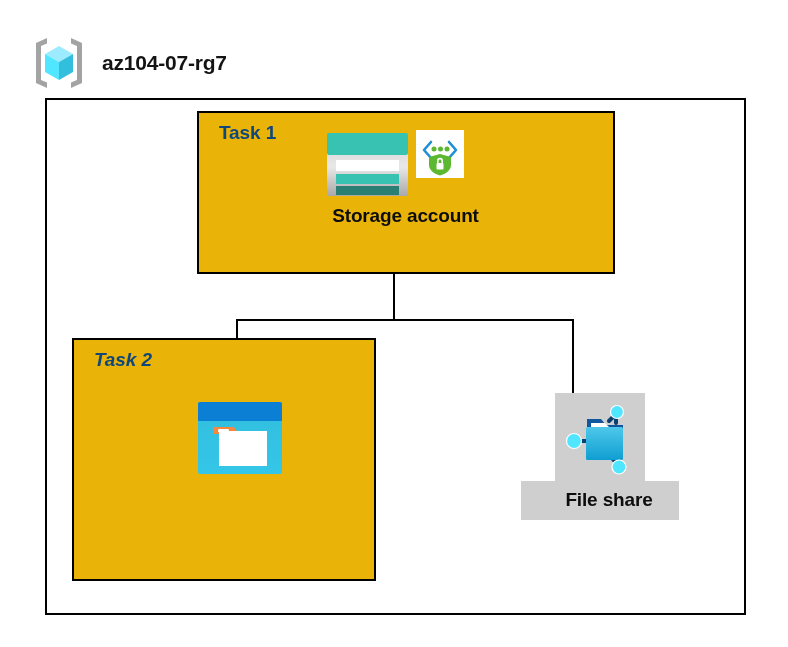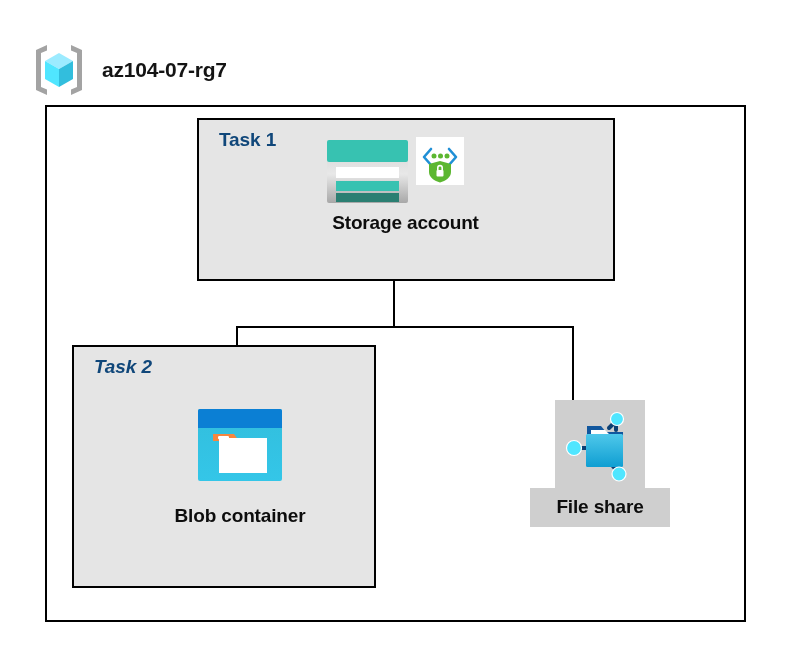--- a/index.html
+++ b/index.html
@@ -12,21 +12,21 @@
     width: 788px;
     height: 647px;
     position: relative;
     overflow: hidden;
     font-family: "Liberation Sans", sans-serif;
     -webkit-font-smoothing: antialiased;
   }
 
   #canvas {
     position: absolute;
-    left: 0; top: 15px;
+    left: 0; top: 8px;
     width: 788px;
     height: 494px;
     background: #ffffff;
   }
 
   
   .rg-header {
     position: absolute;
     left: 30px;
     top: 26px;
@@ -57,21 +57,21 @@
     height: 517px;
     border: 2px solid #000000;
     background: #ffffff;
     box-sizing: border-box;
   }
 
   
   .task-panel {
     position: absolute;
     border: 2px solid #000000;
-    background: #e5e5e5;
+    background: #eab308;
     box-sizing: border-box;
   }
   #panel-task1 { left: 197px; top: 103px; width: 418px; height: 163px; }
   #panel-task2 { left: 72px;  top: 330px; width: 304px; height: 243px; font-style: italic; }
   #panel-task3 { left: 420px; top: 330px; width: 304px; height: 243px; }
 
   .task-label {
     position: absolute;
     left: 20px;
     top: 9px;
@@ -114,21 +114,21 @@
   
   #node-fileshare { left: 505px; top: 385px; width: 190px; }
   #node-fileshare .fs-icon-wrap {
     background: #cfcfcf;
     padding: 4px 6px 2px 6px;
     display: block;
     line-height: 0;
   }
   #node-fileshare .node-caption {
     background: #cfcfcf;
-    padding: 8px 26px 9px 26px;
+    padding: 8px 26px 9px 44px;
     margin-top: 0;
   }
 
   
   .conn {
     position: absolute;
     background: #000000;
   }
   .conn-v { width: 2px; }
   .conn-h { height: 2px; }
@@ -235,21 +235,20 @@
 
         <rect x="2" y="4" width="84" height="19" rx="2" fill="#0b7fd4"></rect>
         <rect x="2" y="17" width="84" height="6" fill="#0b7fd4"></rect>
 
         <path d="M17 29 L38 29 L43 36 L17 36 Z" fill="#f7863e"></path>
         <rect x="22" y="31" width="11" height="3.2" rx="1.2" fill="#ffffff"></rect>
 
         <rect x="23" y="33" width="48" height="35" fill="#ffffff"></rect>
       </svg>
     </span>
-    <span class="node-caption">Blob container</span>
   </div>
 
 
   <div class="node" id="node-fileshare">
     <span class="fs-icon-wrap">
       <svg width="78" height="82" viewBox="0 0 78 82" aria-hidden="true">
         <defs>
           <linearGradient id="fsFolder" x1="0" y1="0" x2="0" y2="1">
             <stop offset="0" stop-color="#4fc8ea"></stop>
             <stop offset="1" stop-color="#0f9ed2"></stop>

